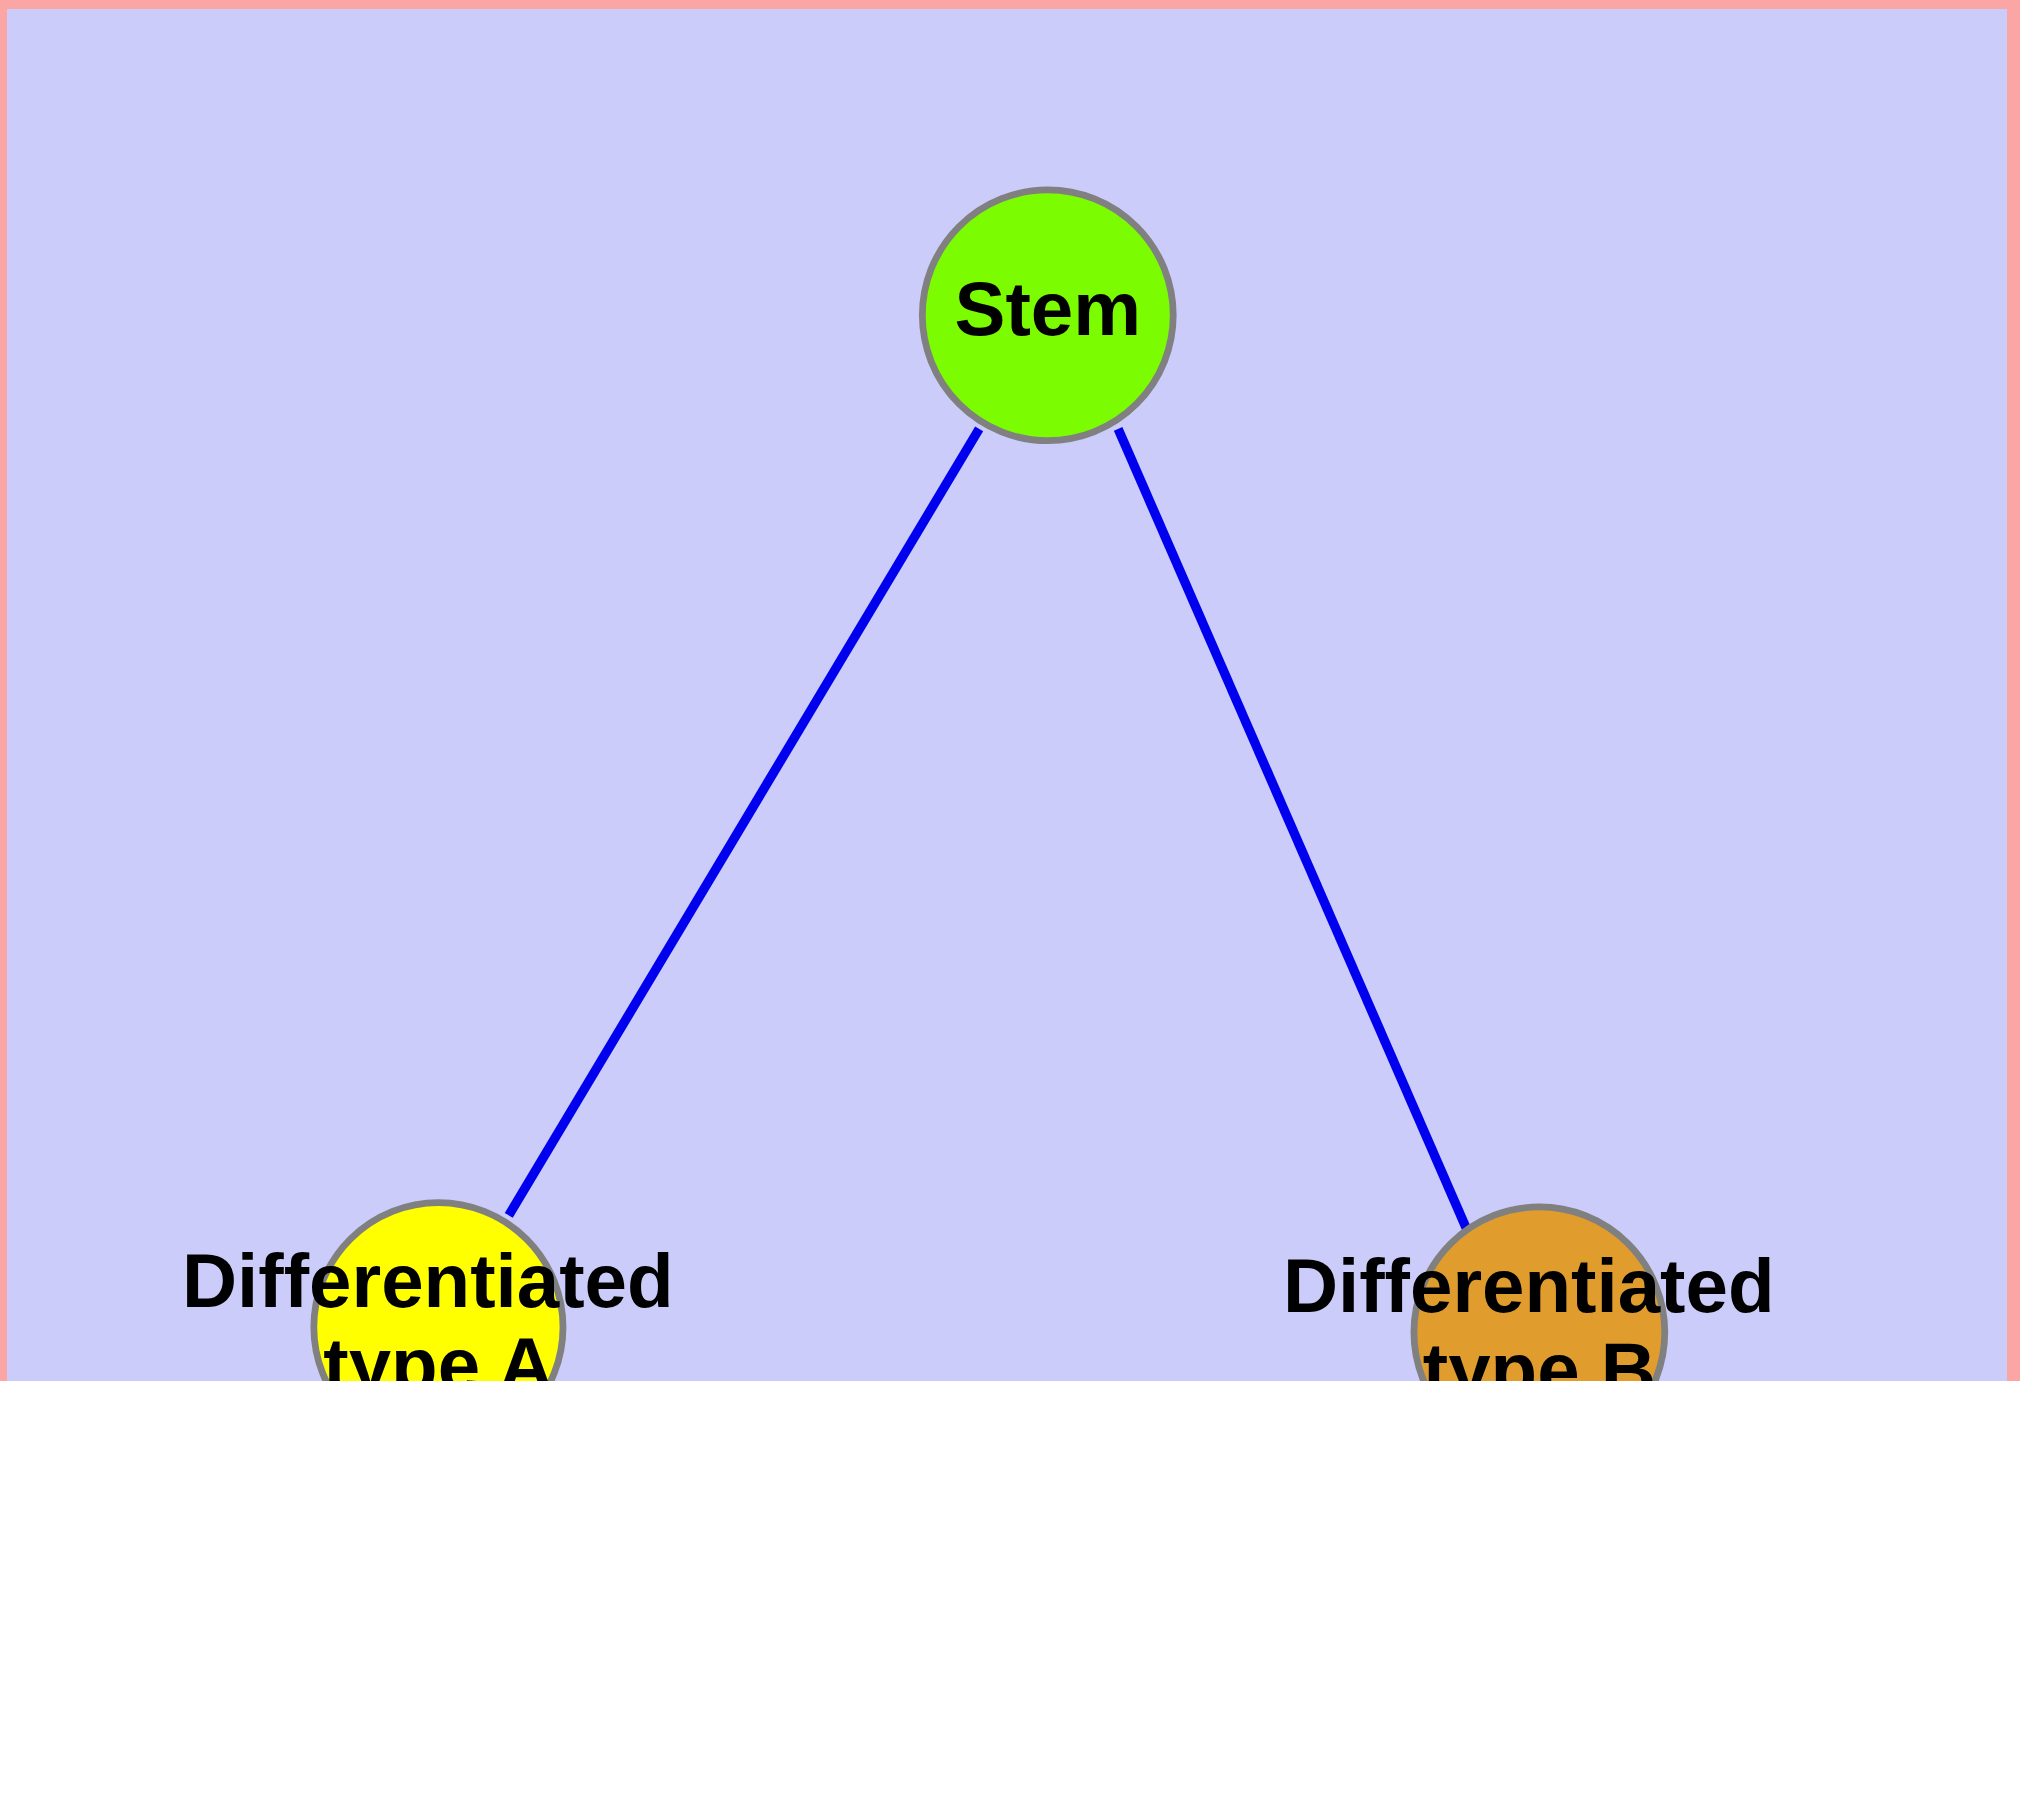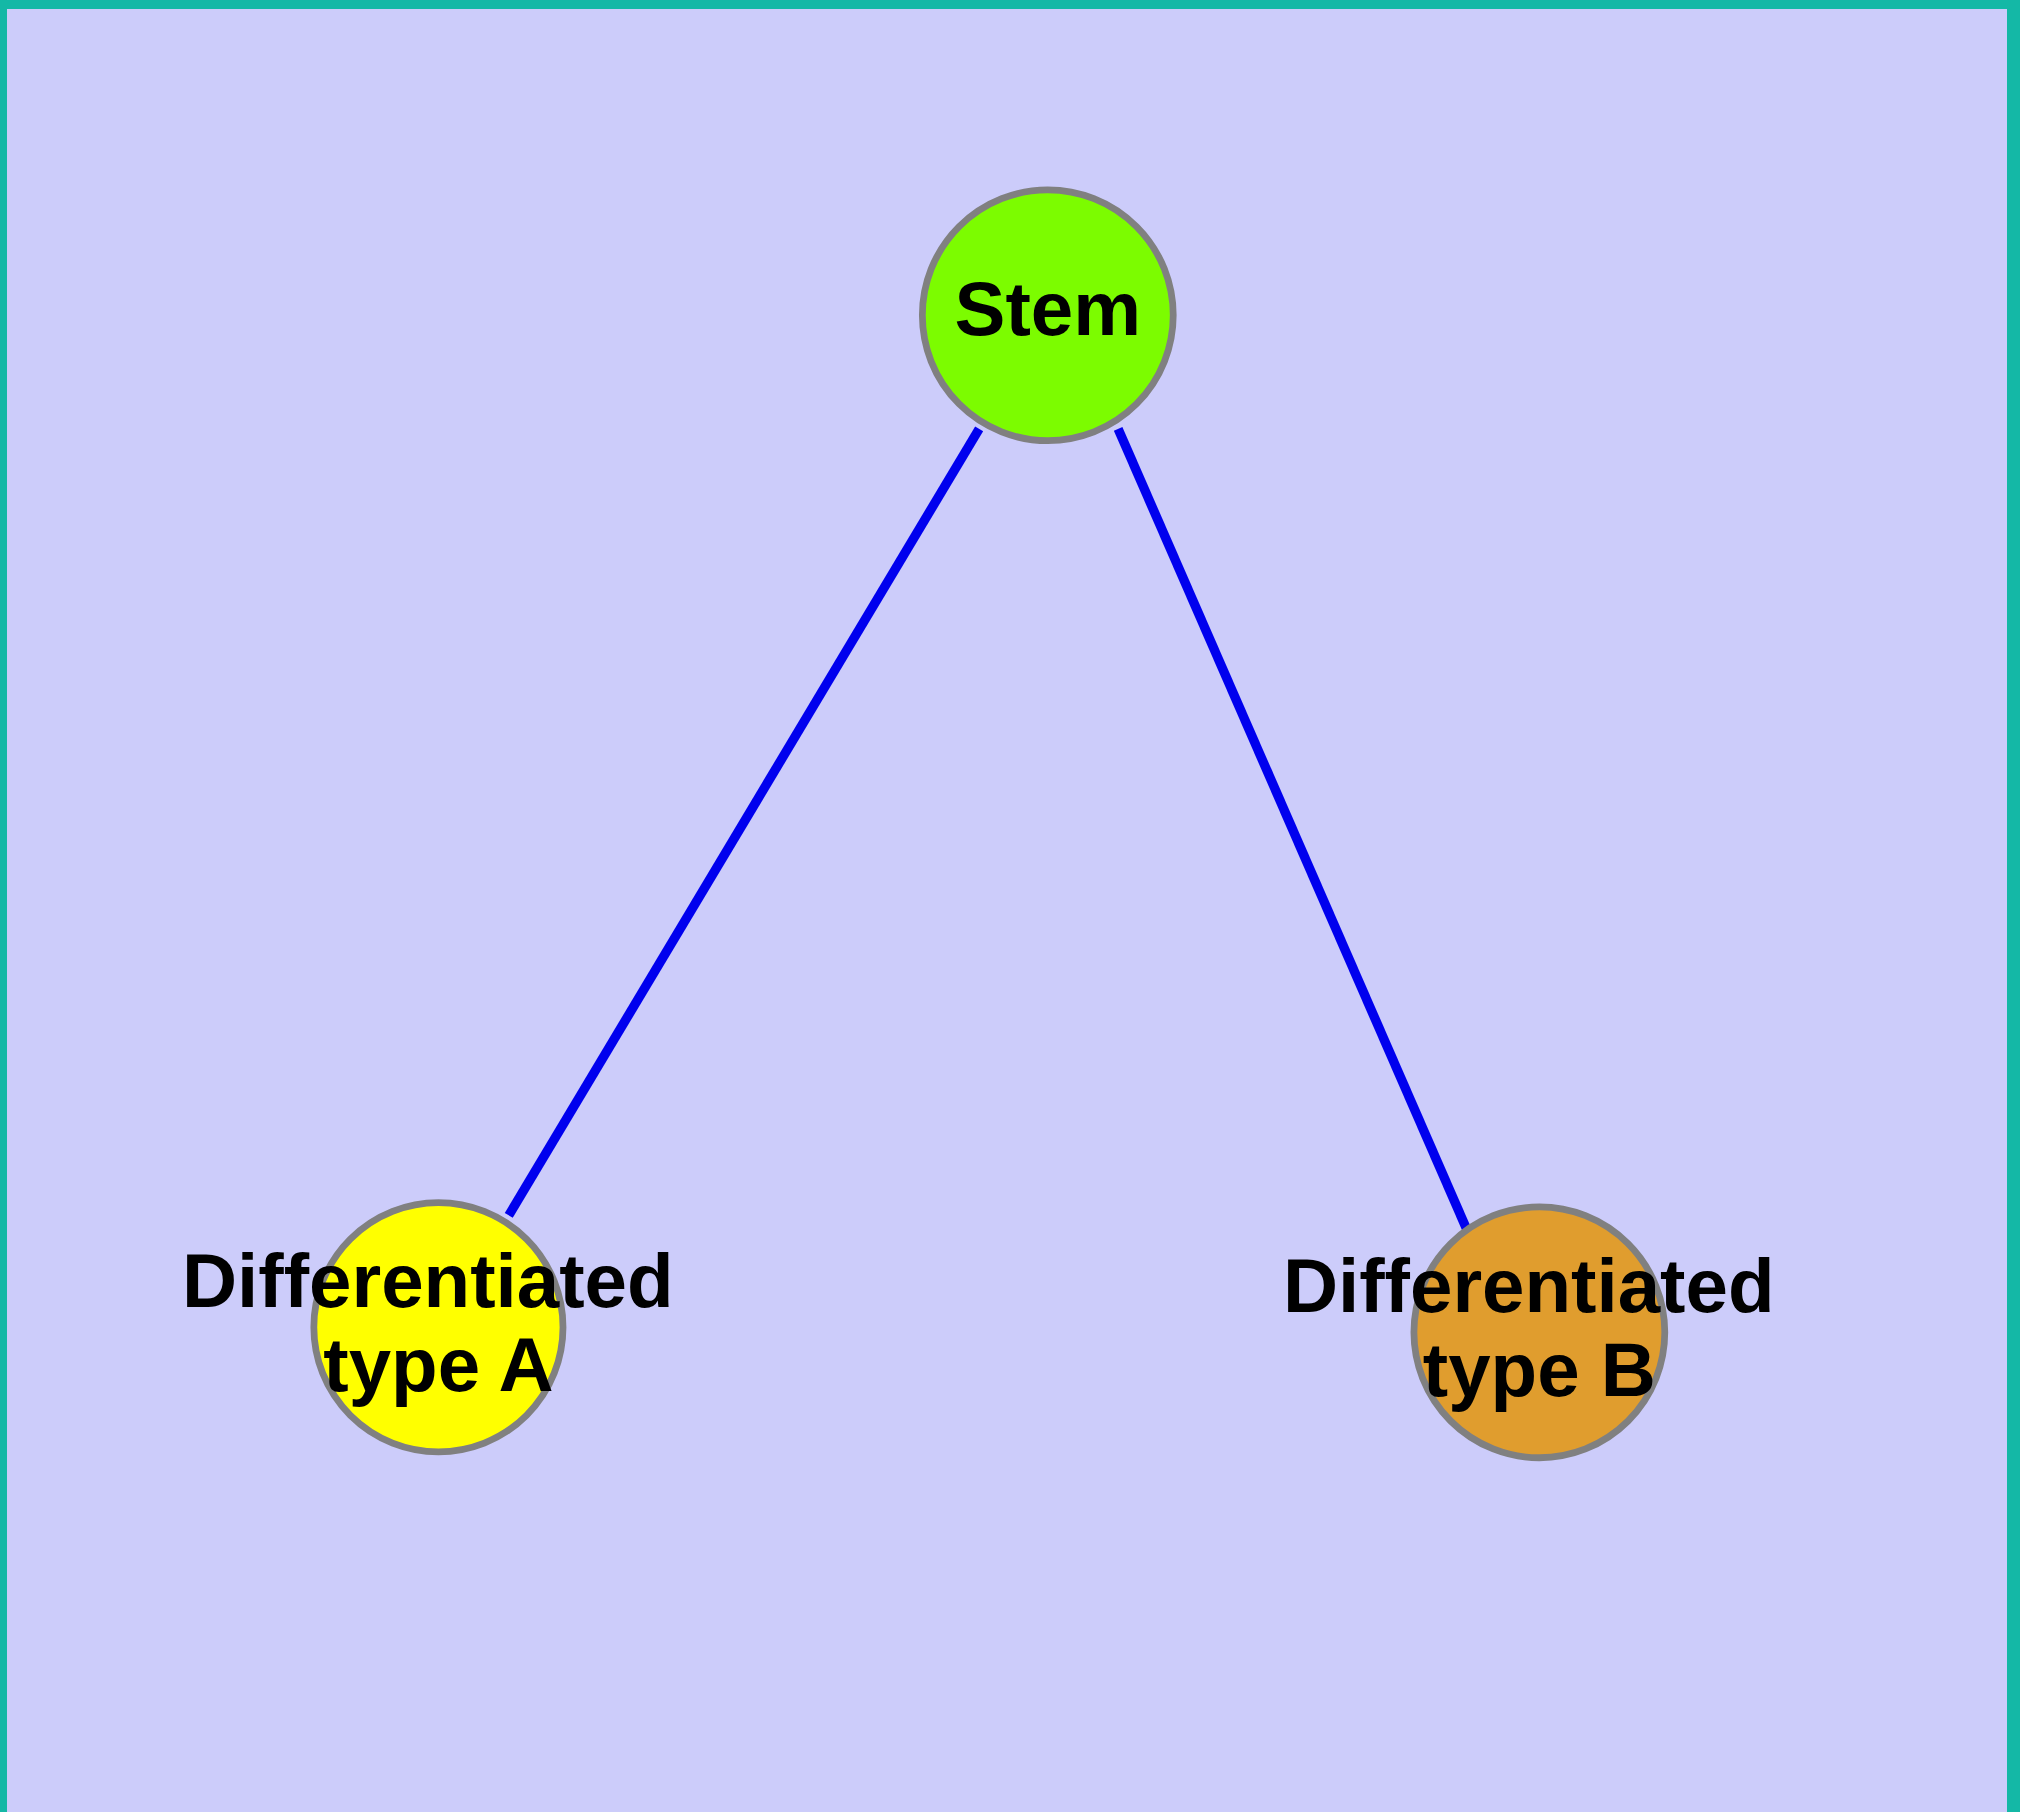--- a/index.html
+++ b/index.html
@@ -40,21 +40,21 @@
     font-weight: bold;
     fill: #000000;
     text-anchor: middle;
     dominant-baseline: middle;
     paint-order: normal;
   }
 </style>
 </head>
 <body>
 
-<div id="canvas" style="background: #14b8a6; width: 2021px; height: 1812px;">
+<div id="canvas" style="background: #fca5a5; width: 2021px; height: 1381px;">
   <div id="plot-area" style="background: rgb(204, 204, 250);"></div>
 
   <svg id="graph-svg" viewBox="0 0 2384 2138" xmlns="http://www.w3.org/2000/svg">
 
     <g>
       <line class="edge-line" x1="1155" y1="506" x2="600" y2="1434" stroke="#0000ee" stroke-width="11"></line>
       <line class="edge-line" x1="1319" y1="506" x2="1731" y2="1452" stroke="#0000ee" stroke-width="11"></line>
     </g>
 
     <g>

